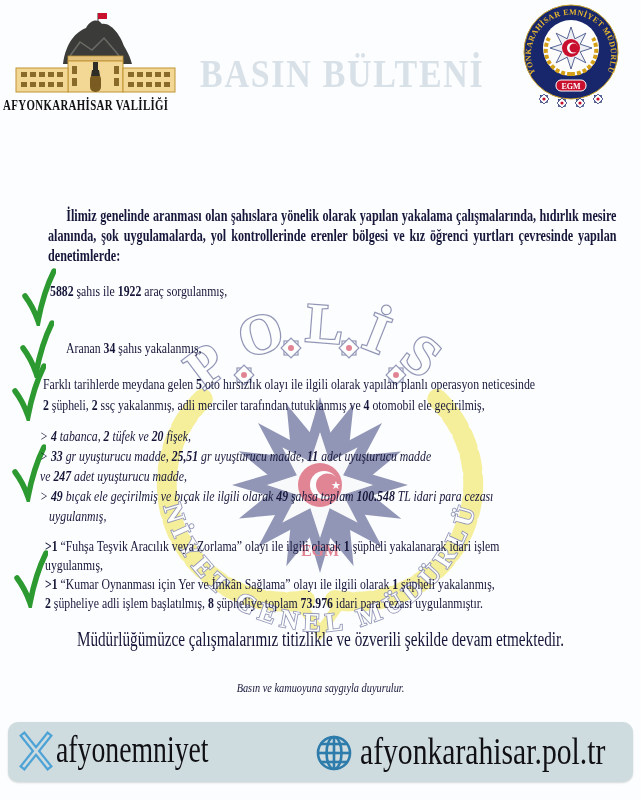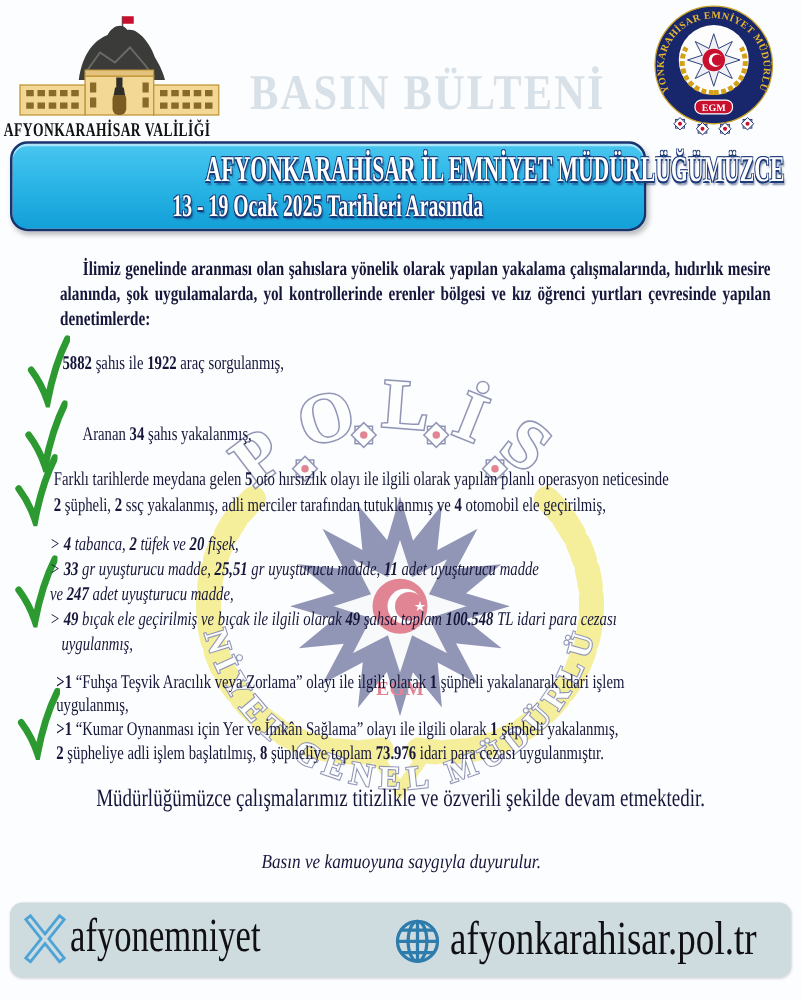--- a/index.html
+++ b/index.html
@@ -36,21 +36,21 @@
     text-shadow:-1px -1px 0 #1c3a78, 1px -1px 0 #1c3a78, -1px 1px 0 #1c3a78, 1px 1px 0 #1c3a78, 2px 2px 2px rgba(17,40,100,.55); }
 
   
   .intro { left:48px; top:206px; width:748px; font-size:16px; font-weight:bold; line-height:20px;
            text-align:justify; text-indent:24px; transform:scaleX(.76); transform-origin:0 0; }
   .item div { font-size:15.5px; line-height:20px; }
   .item .cx { --sx:.76; }
   .check { position:absolute; z-index:2; }
   .closing { left:0; top:628px; width:578px; text-align:center; font-size:20px; }
   .closing .cxc { --sx:.76; }
-  .signoff { left:0; top:681px; width:641px; text-align:center; font-size:16px; font-style:italic; }
+  .signoff { left:0; top:681px; width:641px; text-align:center; font-size:12px; font-style:italic; }
   .signoff .cxc { --sx:.86; }
 
   
   .footer-bar { left:8px; top:722px; width:625px; height:60px; background:#cedbdf; border-radius:10px;
                 box-shadow:0 1px 2px rgba(0,0,0,.15); }
   .handle { left:56px; top:727px; font-size:38px; color:#101014; transform:scaleX(.73); transform-origin:0 0; white-space:nowrap; }
   .site   { left:360px; top:729px; font-size:38px; color:#101014; transform:scaleX(.78); transform-origin:0 0; white-space:nowrap; }
 </style>
 </head>
 <body>
@@ -186,24 +186,20 @@
           <circle r="1.6" fill="#c8102e"></circle>
         </g>
       <g transform="translate(76,97)">
           <rect x="-3.5" y="-3.5" width="7" height="7" fill="#fff" stroke="#18266b" stroke-width="0.7"></rect>
           <rect x="-3.5" y="-3.5" width="7" height="7" fill="#fff" stroke="#18266b" stroke-width="0.7" transform="rotate(45)"></rect>
           <circle r="1.6" fill="#c8102e"></circle>
         </g>
     </g>
   </svg>
 
-  <div class="layer banner">
-    <div class="l1"><span class="cxc">AFYONKARAHİSAR İL EMNİYET MÜDÜRLÜĞÜMÜZCE</span></div>
-    <div class="l2"><span class="cxc">13 - 19 Ocak 2025 Tarihleri Arasında</span></div>
-  </div>
 
   <div class="layer intro">İlimiz genelinde aranması olan şahıslara yönelik olarak yapılan yakalama çalışmalarında, hıdırlık mesire alanında, şok uygulamalarda, yol kontrollerinde erenler bölgesi ve kız öğrenci yurtları çevresinde yapılan denetimlerde:</div>
 
   <svg class="check" style="left:22px; top:268px;" width="34" height="58" viewBox="0 0 34 58">
       <path d="M3 28 C9 36 13 44 16 53 C20 32 27 13 32 3" stroke="#2c9a30" stroke-width="5.5" fill="none" stroke-linecap="round"></path>
     </svg>
   <svg class="check" style="left:20px; top:320px;" width="34" height="58" viewBox="0 0 34 58">
       <path d="M3 28 C9 36 13 44 16 53 C20 32 27 13 32 3" stroke="#2c9a30" stroke-width="5.5" fill="none" stroke-linecap="round"></path>
     </svg>
   <svg class="check" style="left:12px; top:363px;" width="34" height="58" viewBox="0 0 34 58">

